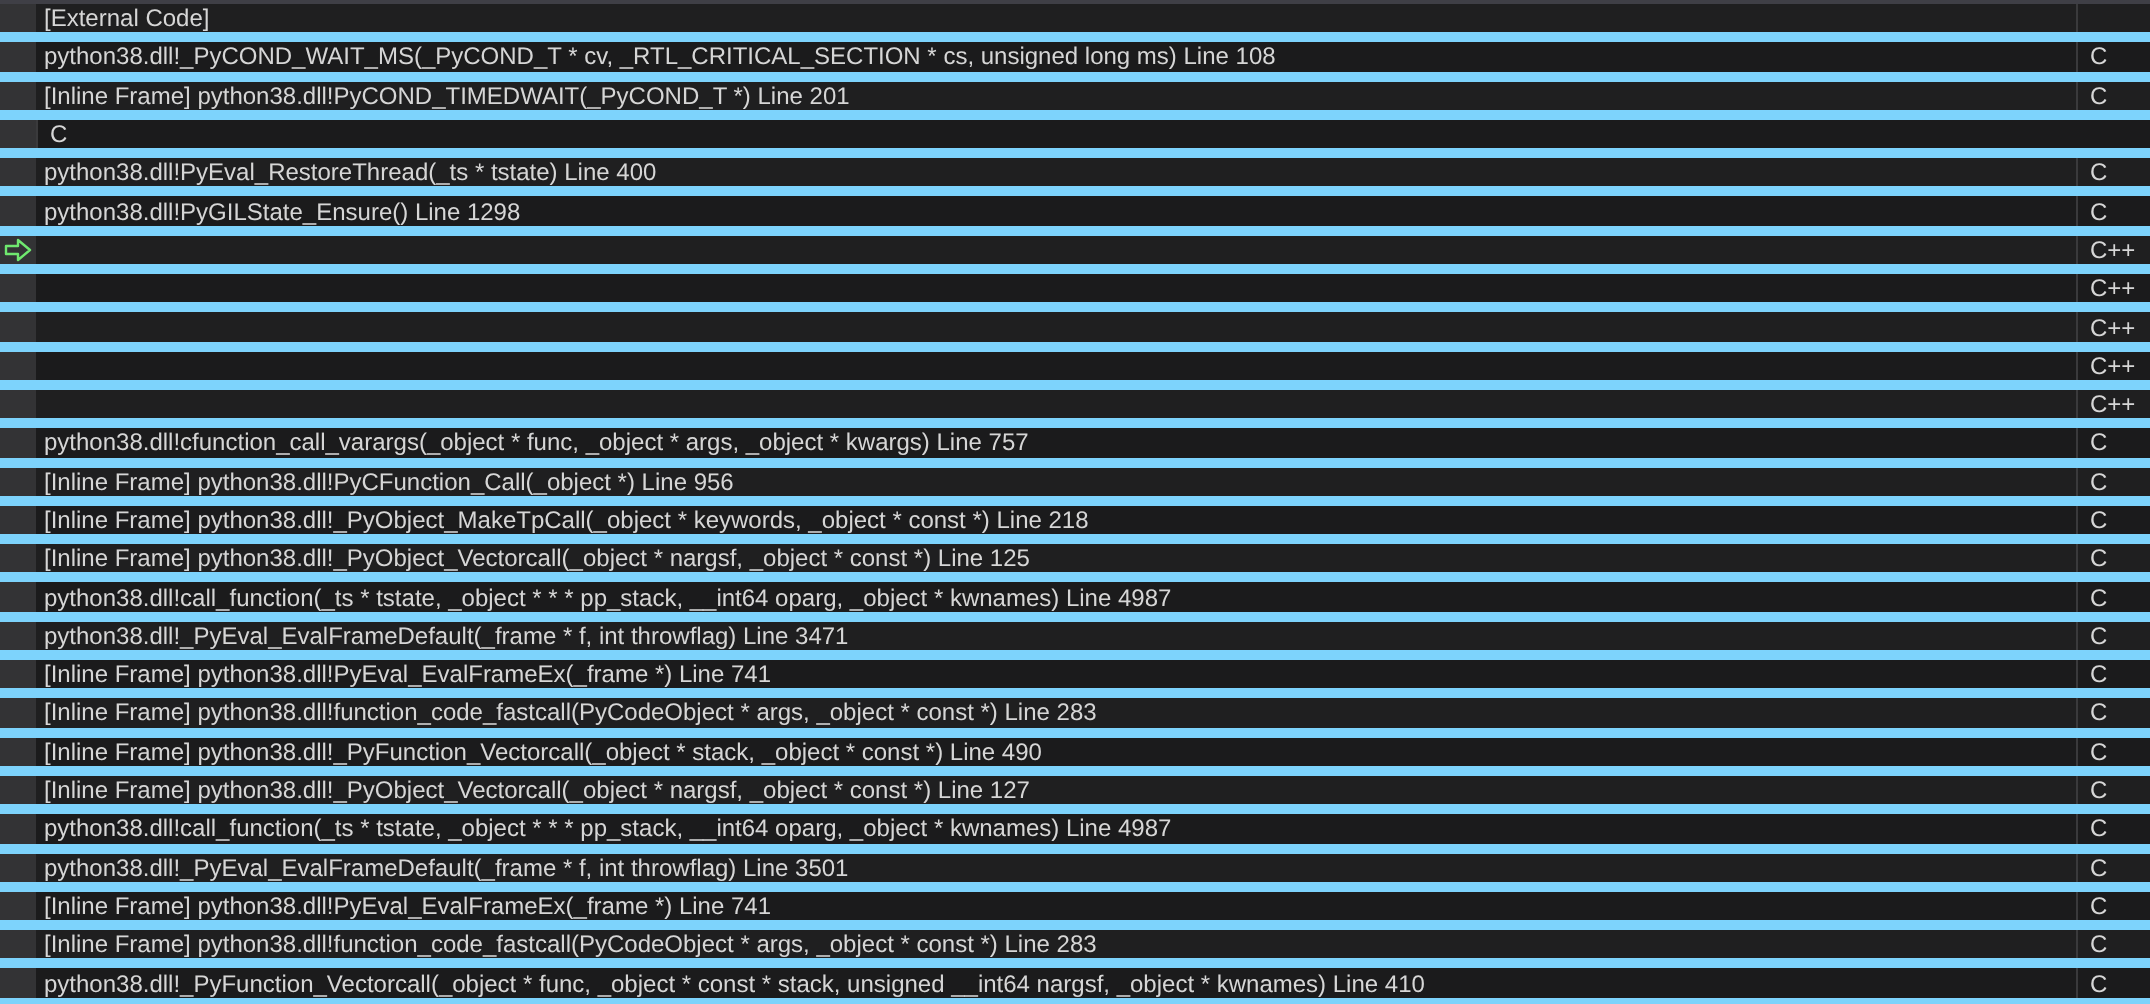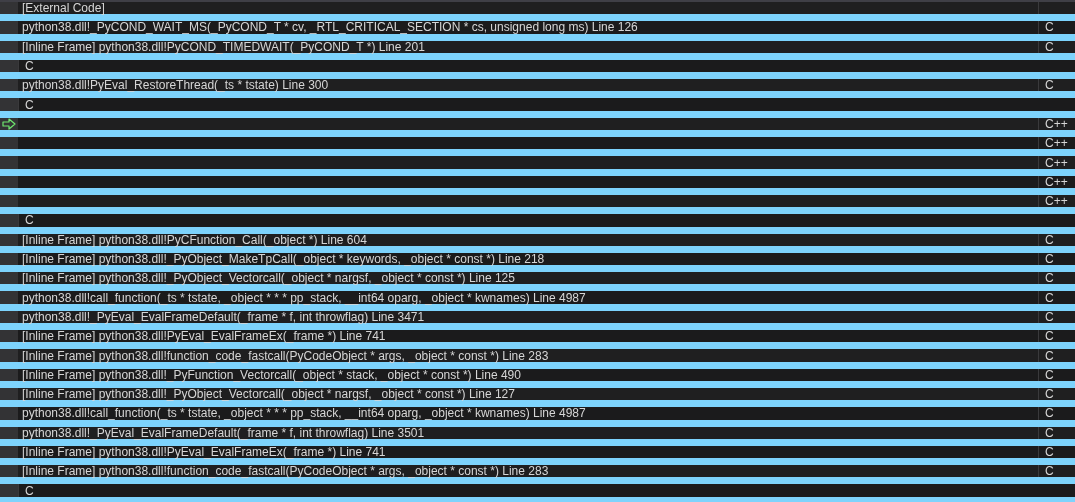--- a/index.html
+++ b/index.html
@@ -12,21 +12,21 @@
     color: #d6d6d6;
     overflow: hidden;
   }
   .stack {
     width: 100%;
   }
   .row {
     display: flex;
     align-items: center;
     height: 19.3px;
-    border-bottom: 7px solid #7dd3fc;
+    border-bottom: 5px solid #7dd3fc;
   }
   .row.alt { background: #1f1f20; }
   .gutter {
     flex: 0 0 18px;
     height: 100%;
     background: #333335;
     display: flex;
     align-items: center;
     justify-content: center;
   }
@@ -66,43 +66,44 @@
 <div class="top-border"></div>
 <div class="stack" id="stack">
     <div class="row alt">
       <div class="gutter"></div>
       <div class="name">[External Code]</div>
       <div class="lang-sep"></div>
       <div class="lang"></div>
     </div>
     <div class="row">
       <div class="gutter"></div>
-      <div class="name">python38.dll!_PyCOND_WAIT_MS(_PyCOND_T * cv, _RTL_CRITICAL_SECTION * cs, unsigned long ms) Line 126</div>
+      <div class="name">python38.dll!_PyCOND_WAIT_MS(_PyCOND_T * cv, _RTL_CRITICAL_SECTION * cs, unsigned long ms) Line 108</div>
       <div class="lang-sep"></div>
       <div class="lang">C</div>
     </div>
     <div class="row alt">
       <div class="gutter"></div>
       <div class="name">[Inline Frame] python38.dll!PyCOND_TIMEDWAIT(_PyCOND_T *) Line 201</div>
       <div class="lang-sep"></div>
       <div class="lang">C</div>
     </div>
     <div class="row">
       <div class="gutter"></div>
       <div class="lang-sep"></div>
       <div class="lang">C</div>
     </div>
     <div class="row alt">
       <div class="gutter"></div>
-      <div class="name">python38.dll!PyEval_RestoreThread(_ts * tstate) Line 300</div>
-      <div class="lang-sep"></div>
-      <div class="lang">C</div>
-    </div>
-    <div class="row">
-      <div class="gutter"></div>
+      <div class="name">python38.dll!PyEval_RestoreThread(_ts * tstate) Line 400</div>
+      <div class="lang-sep"></div>
+      <div class="lang">C</div>
+    </div>
+    <div class="row">
+      <div class="gutter"></div>
+      <div class="name">python38.dll!PyGILState_Ensure() Line 1298</div>
       <div class="lang-sep"></div>
       <div class="lang">C</div>
     </div>
     <div class="row alt">
       <div class="gutter">
         <svg width="14" height="14" viewBox="0 0 14 14">
           <path d="M1 5 H7 V2 L13 7 L7 12 V9 H1 Z" fill="none" stroke="#6fe86f" stroke-width="1.2" stroke-linejoin="round"></path>
         </svg>
       </div>
       <div class="name">
@@ -141,26 +142,27 @@
     <div class="row alt">
       <div class="gutter"></div>
       <div class="name">
         <span class="redact" style="left: 0px; width: 498px;"></span>
       </div>
       <div class="lang-sep"></div>
       <div class="lang">C++</div>
     </div>
     <div class="row">
       <div class="gutter"></div>
-      <div class="lang-sep"></div>
-      <div class="lang">C</div>
-    </div>
-    <div class="row alt">
-      <div class="gutter"></div>
-      <div class="name">[Inline Frame] python38.dll!PyCFunction_Call(_object *) Line 604</div>
+      <div class="name">python38.dll!cfunction_call_varargs(_object * func, _object * args, _object * kwargs) Line 757</div>
+      <div class="lang-sep"></div>
+      <div class="lang">C</div>
+    </div>
+    <div class="row alt">
+      <div class="gutter"></div>
+      <div class="name">[Inline Frame] python38.dll!PyCFunction_Call(_object *) Line 956</div>
       <div class="lang-sep"></div>
       <div class="lang">C</div>
     </div>
     <div class="row">
       <div class="gutter"></div>
       <div class="name">[Inline Frame] python38.dll!_PyObject_MakeTpCall(_object * keywords, _object * const *) Line 218</div>
       <div class="lang-sep"></div>
       <div class="lang">C</div>
     </div>
     <div class="row alt">
@@ -224,16 +226,17 @@
       <div class="lang">C</div>
     </div>
     <div class="row alt">
       <div class="gutter"></div>
       <div class="name">[Inline Frame] python38.dll!function_code_fastcall(PyCodeObject * args, _object * const *) Line 283</div>
       <div class="lang-sep"></div>
       <div class="lang">C</div>
     </div>
     <div class="row">
       <div class="gutter"></div>
+      <div class="name">python38.dll!_PyFunction_Vectorcall(_object * func, _object * const * stack, unsigned __int64 nargsf, _object * kwnames) Line 410</div>
       <div class="lang-sep"></div>
       <div class="lang">C</div>
     </div>
   </div>
 
 </body></html>

